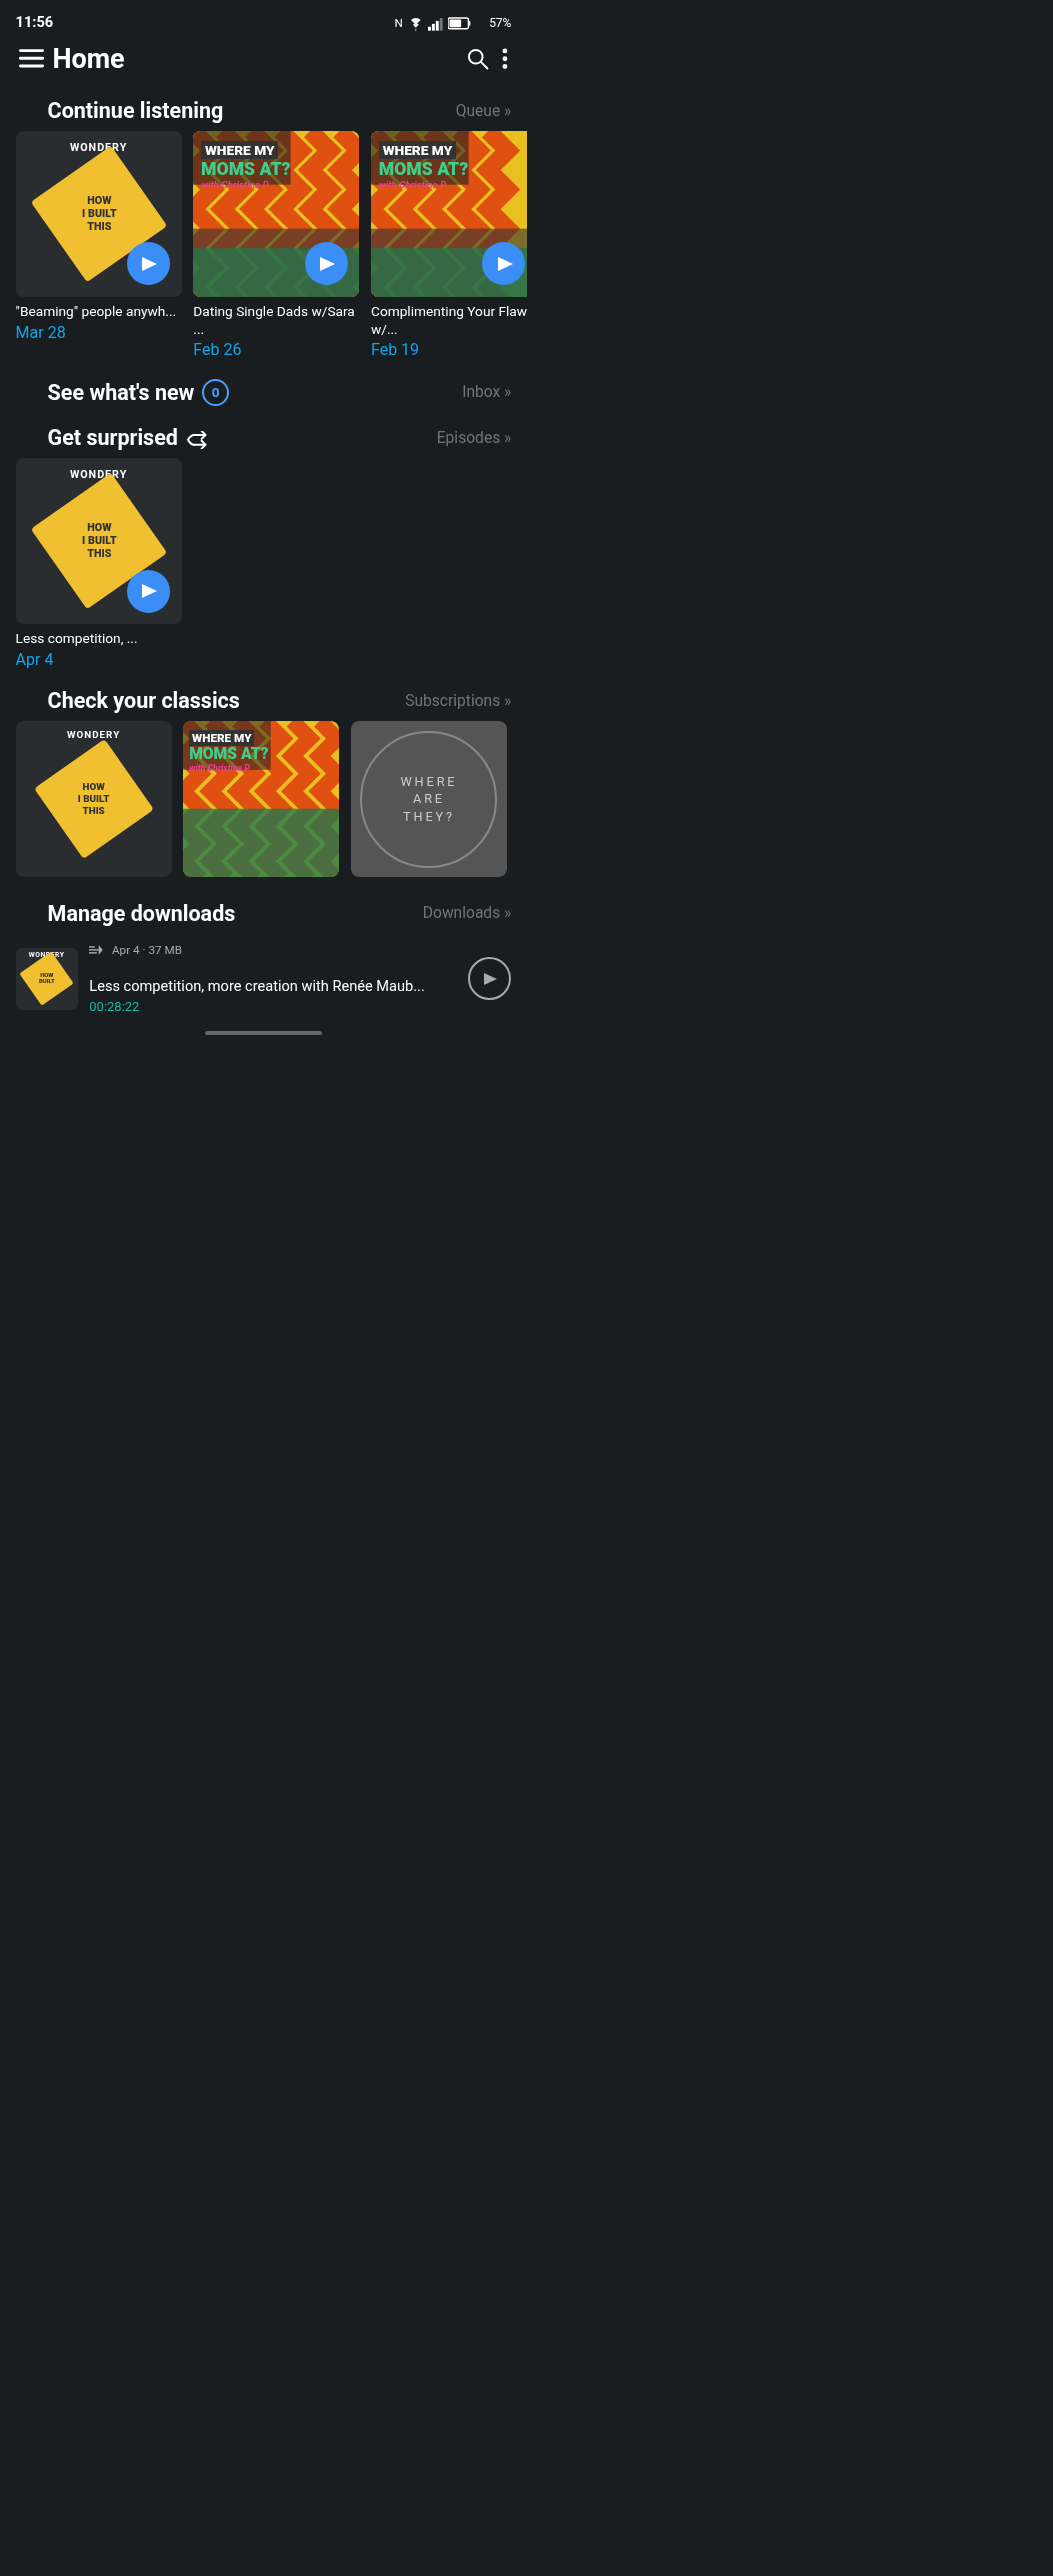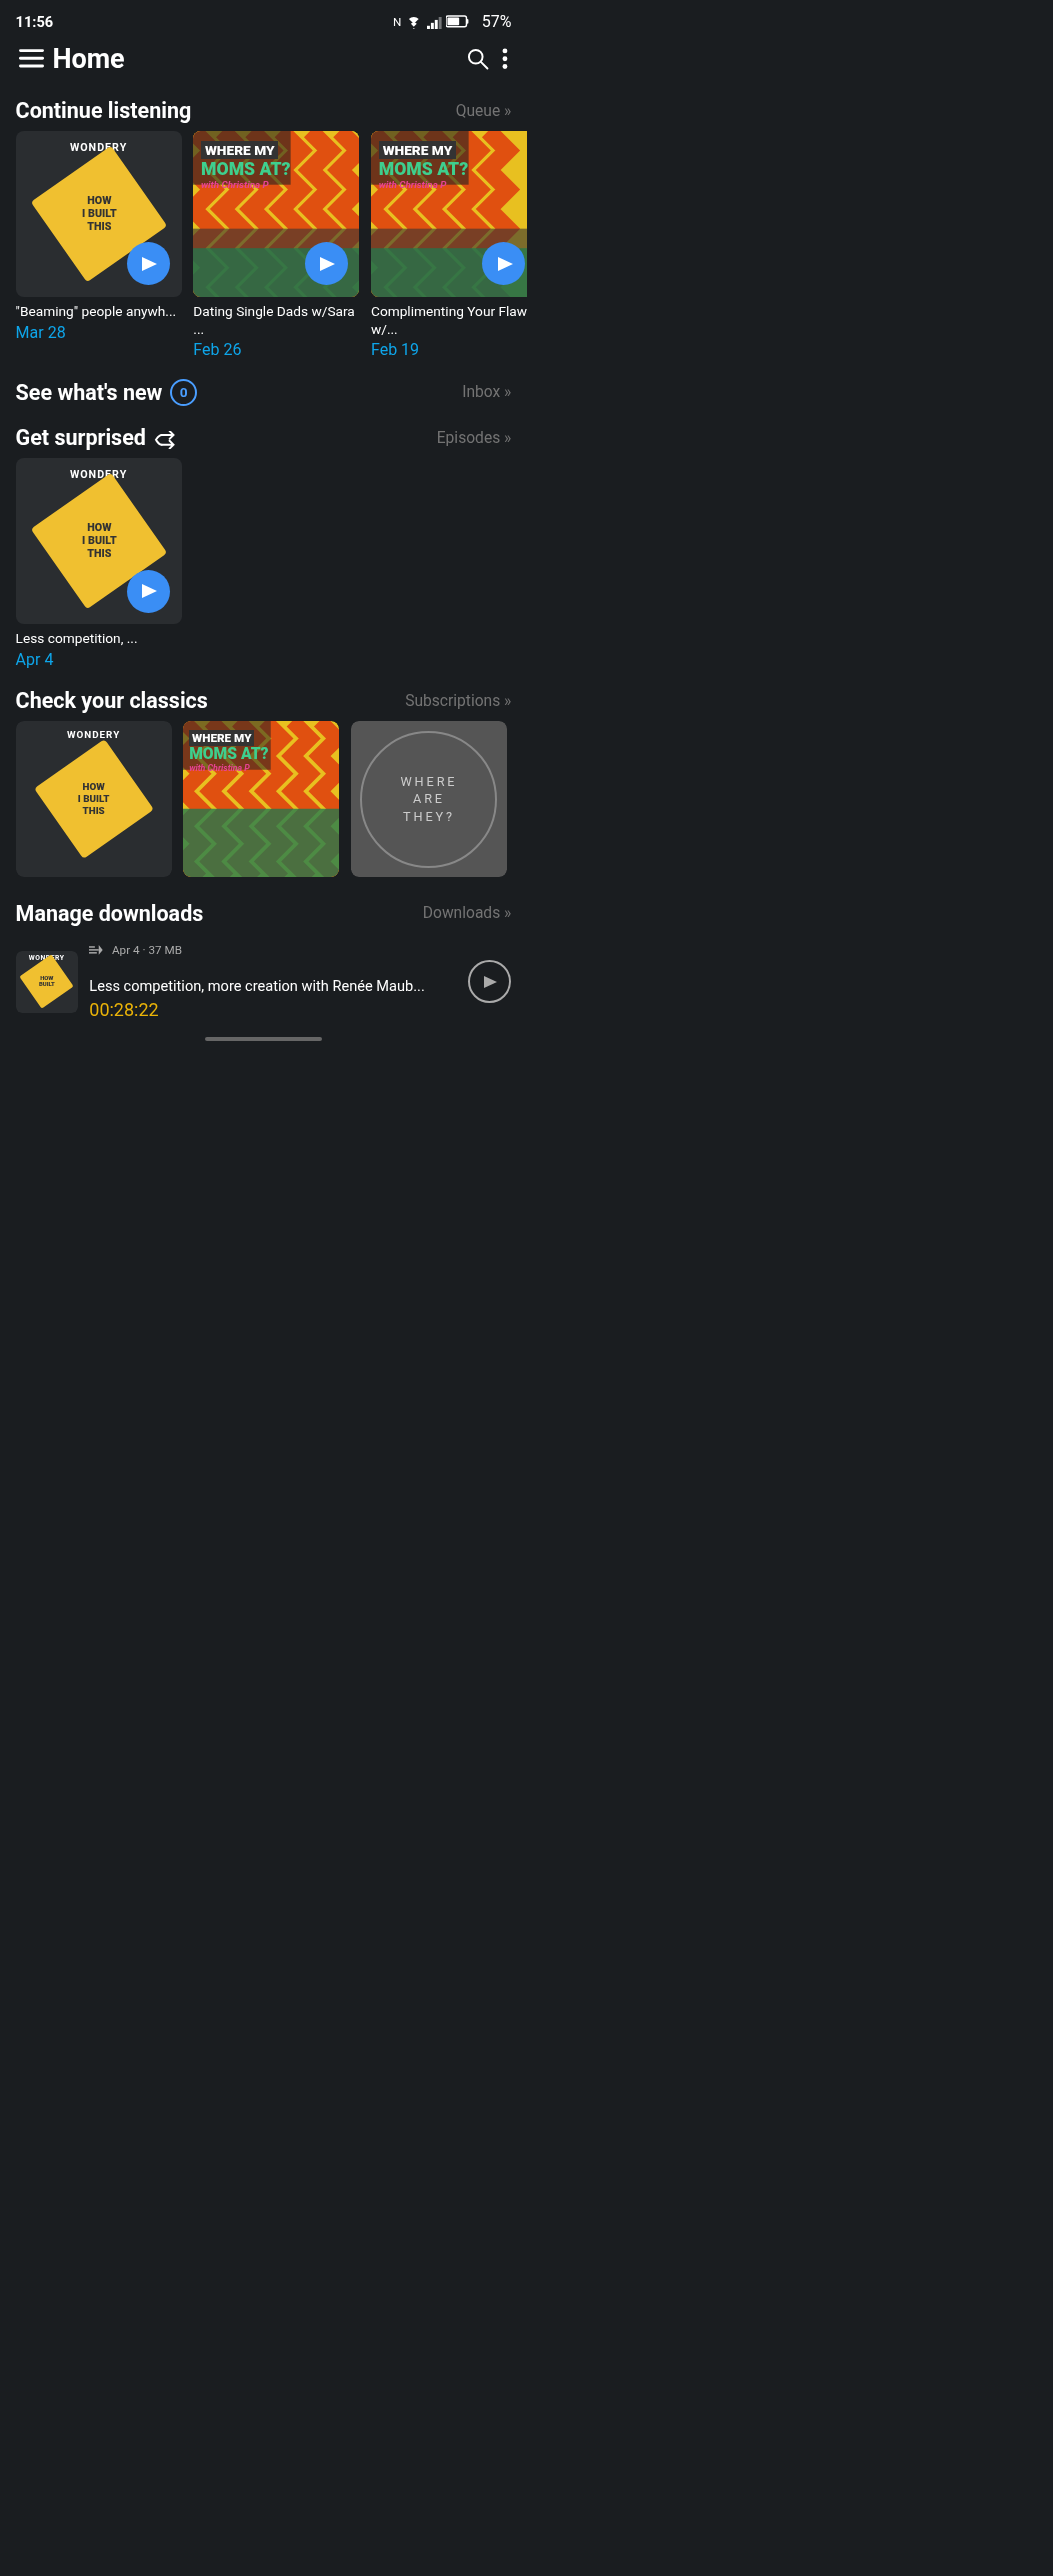--- a/index.html
+++ b/index.html
@@ -55,20 +55,21 @@
       align-items: center;
       justify-content: center;
     }
 
     
     .section-header {
       display: flex;
       justify-content: space-between;
       align-items: center;
       padding: 11.7px 15.6px 7.8px;
+      margin-left: 32px;
     }
     .section-title {
       font-size: 21.5px;
       font-weight: bold;
     }
     .section-link {
       color: #737373;
       font-size: 15.6px;
       cursor: pointer;
       text-decoration: none;
@@ -196,22 +197,22 @@
       align-items: center;
       gap: 9px;
     }
     .download-title {
       font-size: 14.6px;
       color: #fff;
       line-height: 1.35;
       margin-top: 20px;
     }
     .download-duration {
-      font-size: 18px;
-      color: #eab308;
+      font-size: 13px;
+      color: #14b8a6;
       margin-top: 2px;
     }
     .play-btn-outline {
       width: 43px;
       height: 43px;
       border-radius: 50%;
       border: 2px solid #aaa;
       display: flex;
       align-items: center;
       justify-content: center;
@@ -371,21 +372,21 @@
         </svg>
     </span>
     <span>
       <svg width="15.6" height="13.7" viewBox="0 0 16 14">
           <rect x="0" y="10" width="3" height="4" fill="#fff"></rect>
           <rect x="4" y="7" width="3" height="7" fill="#fff"></rect>
           <rect x="8" y="4" width="3" height="10" fill="#fff"></rect>
           <rect x="12" y="1" width="3" height="13" fill="#fff" opacity="0.4"></rect>
         </svg>
     </span>
-    <span style="font-size:16px; display:flex; align-items:center; gap:12px;">
+    <span style="font-size:12px; display:flex; align-items:center; gap:18px;">
       <svg width="23.4" height="12.7" viewBox="0 0 24 13">
           <rect x="0" y="1" width="21" height="11" rx="2" fill="none" stroke="#fff" stroke-width="1.5"></rect>
           <rect x="21" y="4" width="2" height="5" rx="1" fill="#fff"></rect>
           <rect x="1.5" y="2.5" width="12" height="8" rx="1" fill="#fff"></rect>
         </svg>
       <span>57%</span>
     </span>
   </div>
 </div>
 

